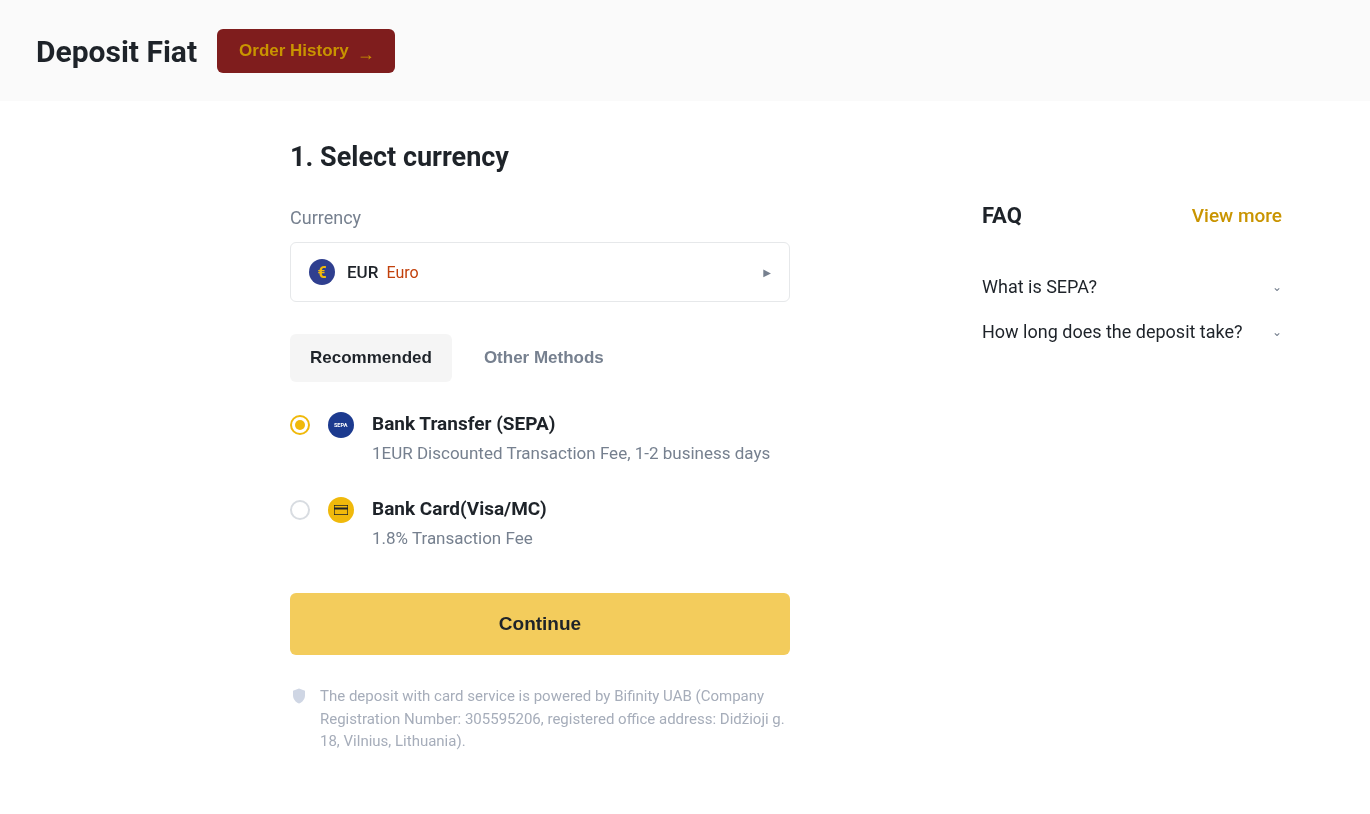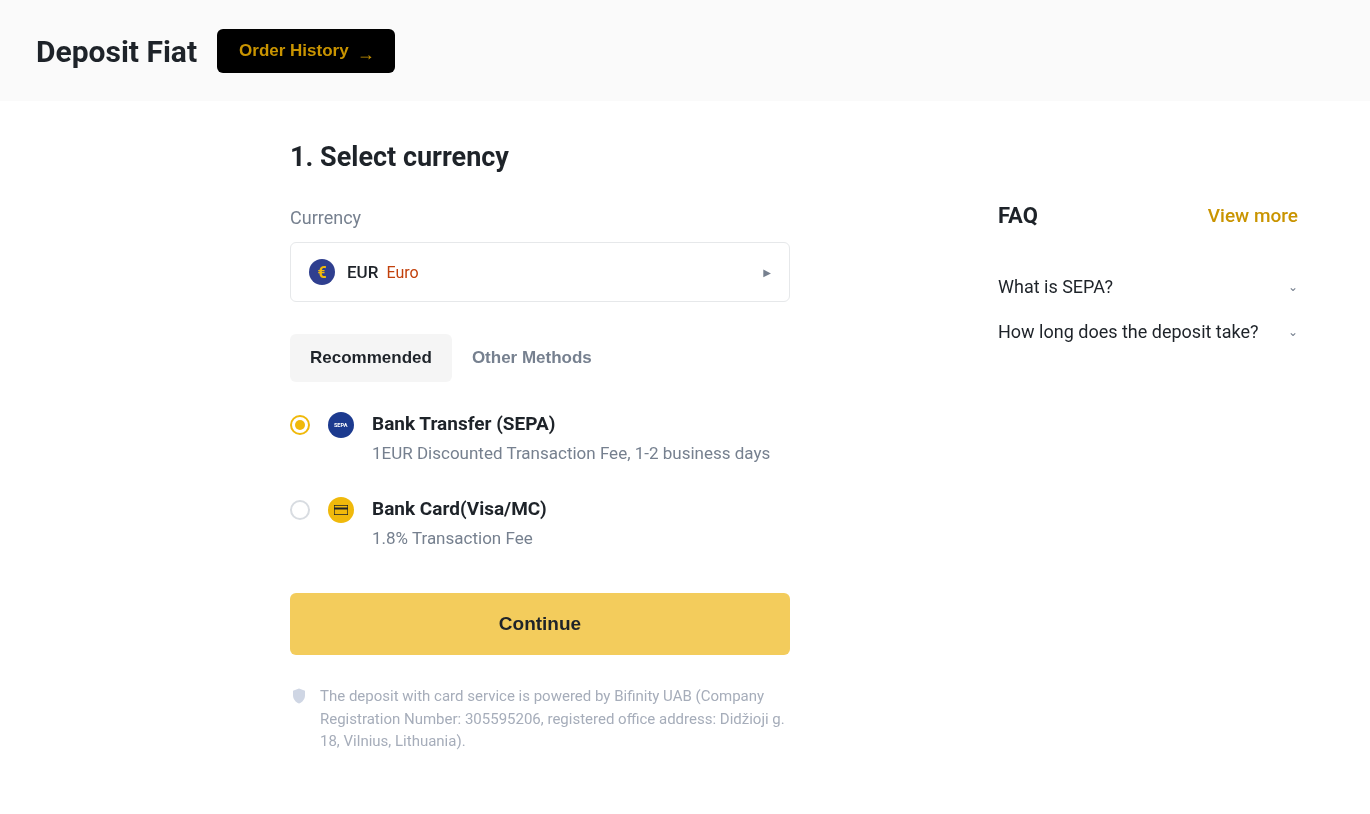--- a/index.html
+++ b/index.html
@@ -18,21 +18,21 @@
       display: flex;
       align-items: center;
       gap: 20px;
     }
     .page-title {
       font-size: 30px;
       font-weight: 700;
       color: #1e2329;
     }
     .order-history-btn {
-      background: #000000;
+      background: #7f1d1d;
       border: none;
       padding: 12px 22px;
       font-size: 17px;
       font-weight: 600;
       color: #c99400;
       border-radius: 6px;
       display: flex;
       align-items: center;
       gap: 8px;
       cursor: pointer;
@@ -102,21 +102,21 @@
       color: #c2410c;
       margin-left: -4px;
     }
     .chevron-right-small {
       margin-left: auto;
       font-size: 10px;
       color: #76808f;
     }
     .tabs {
       display: flex;
-      gap: 0;
+      gap: 12px;
       margin-bottom: 30px;
     }
     .tab {
       padding: 14px 20px;
       font-size: 17px;
       font-weight: 600;
       border: none;
       background: transparent;
       cursor: pointer;
       border-radius: 6px;
@@ -214,21 +214,21 @@
       margin-top: 2px;
     }
     .disclaimer-text {
       font-size: 15px;
       color: #a6adba;
       line-height: 1.5;
     }
     .right-col {
       margin-left: auto;
       width: 300px;
-      margin-right: 36px;
+      margin-right: 52px;
       padding-top: 62px;
     }
     .faq-header {
       display: flex;
       justify-content: space-between;
       align-items: center;
       margin-bottom: 36px;
     }
     .faq-title {
       font-size: 22px;

